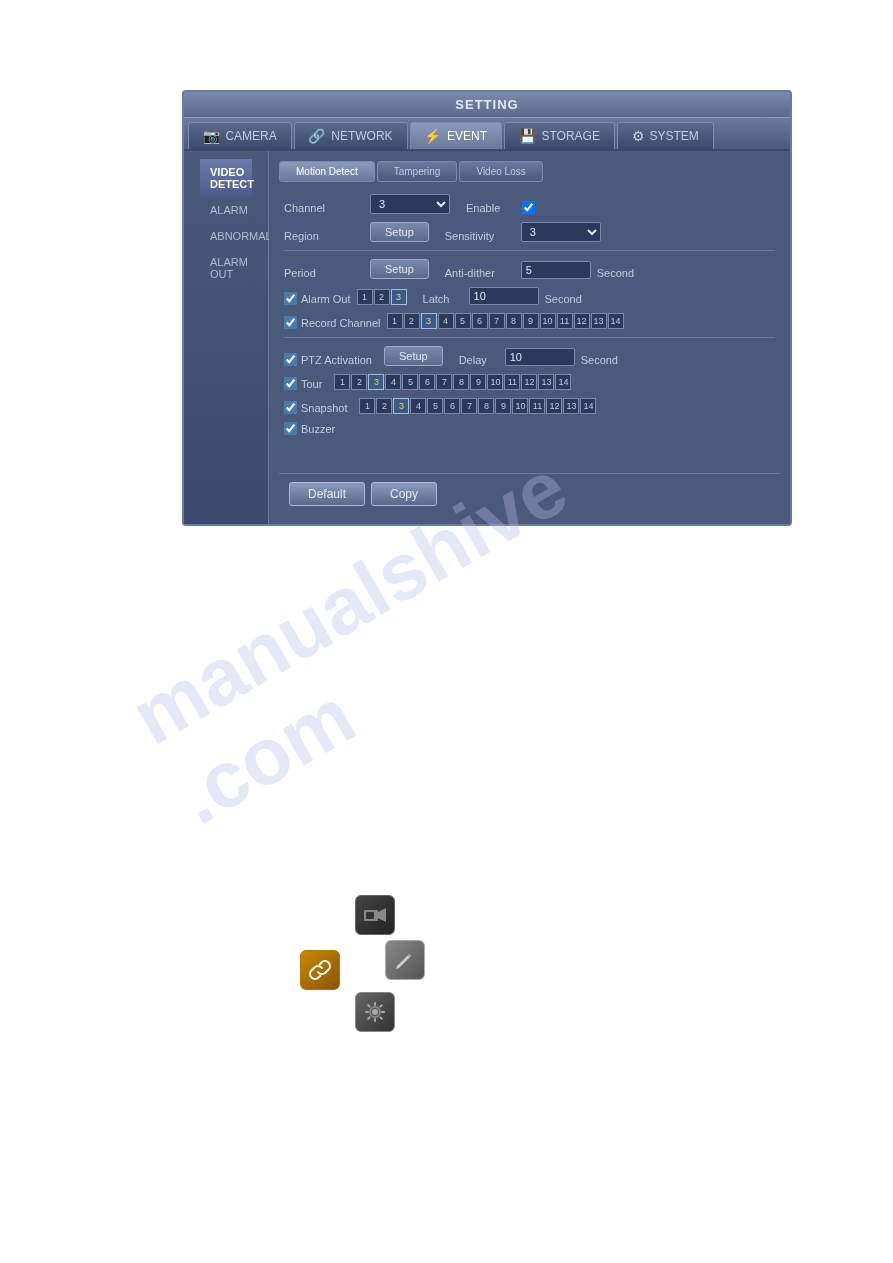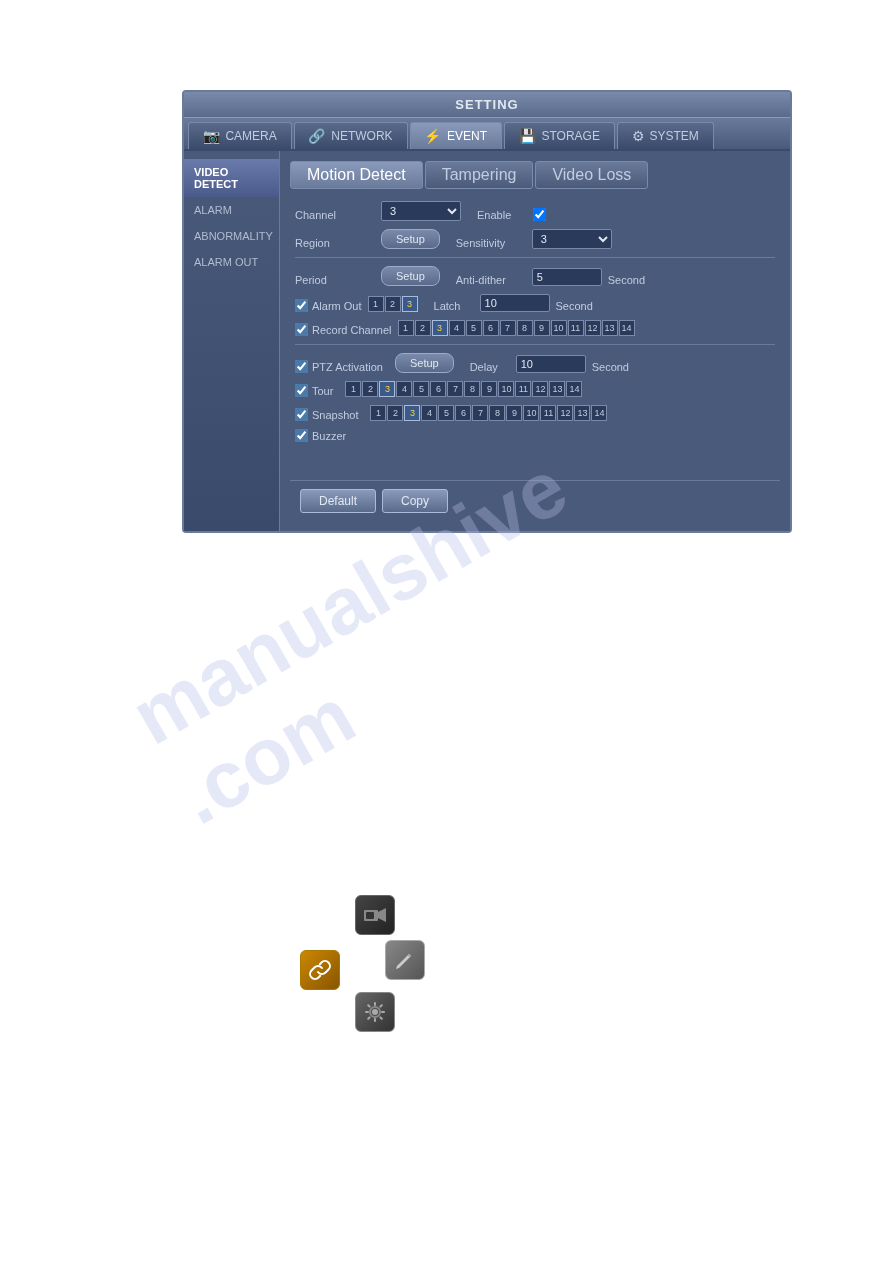--- a/index.html
+++ b/index.html
@@ -86,23 +86,23 @@
     }
 
     
     .content-area {
       display: flex;
       padding: 0;
     }
 
     
     .sidebar {
-      width: 96px;
+      width: 85px;
       background: linear-gradient(to bottom, #4a5a7a, #3a4a6a);
-      padding: 8px 0;
+      padding: 8px 16px;
       border-right: 1px solid #6a7a9a;
     }
 
     .sidebar-item {
       padding: 7px 10px;
       color: #b0bcd0;
       cursor: pointer;
       font-size: 11px;
     }
 
@@ -126,21 +126,21 @@
       gap: 2px;
     }
 
     .sub-tab {
       padding: 4px 16px;
       background: linear-gradient(to bottom, #6a7a9a, #4a5a7a);
       color: #c0cce0;
       border: 1px solid #7a8aaa;
       border-radius: 3px;
       cursor: pointer;
-      font-size: 16px;
+      font-size: 10px;
     }
 
     .sub-tab.active {
       background: linear-gradient(to bottom, #8a9aba, #6a7a9a);
       color: #ffffff;
     }
 
     
     .form-section {
       padding: 0 5px;
@@ -179,21 +179,21 @@
       border-radius: 2px;
       width: 80px;
     }
 
     .form-button {
       background: linear-gradient(to bottom, #7a8aaa, #5a6a8a);
       border: 1px solid #9aaaca;
       color: #e0e8f0;
       padding: 3px 14px;
       font-size: 11px;
-      border-radius: 8px;
+      border-radius: 3px;
       cursor: pointer;
     }
 
     .checkbox-label {
       display: flex;
       align-items: center;
       color: #c0cce0;
       font-size: 11px;
       gap: 4px;
       cursor: pointer;

